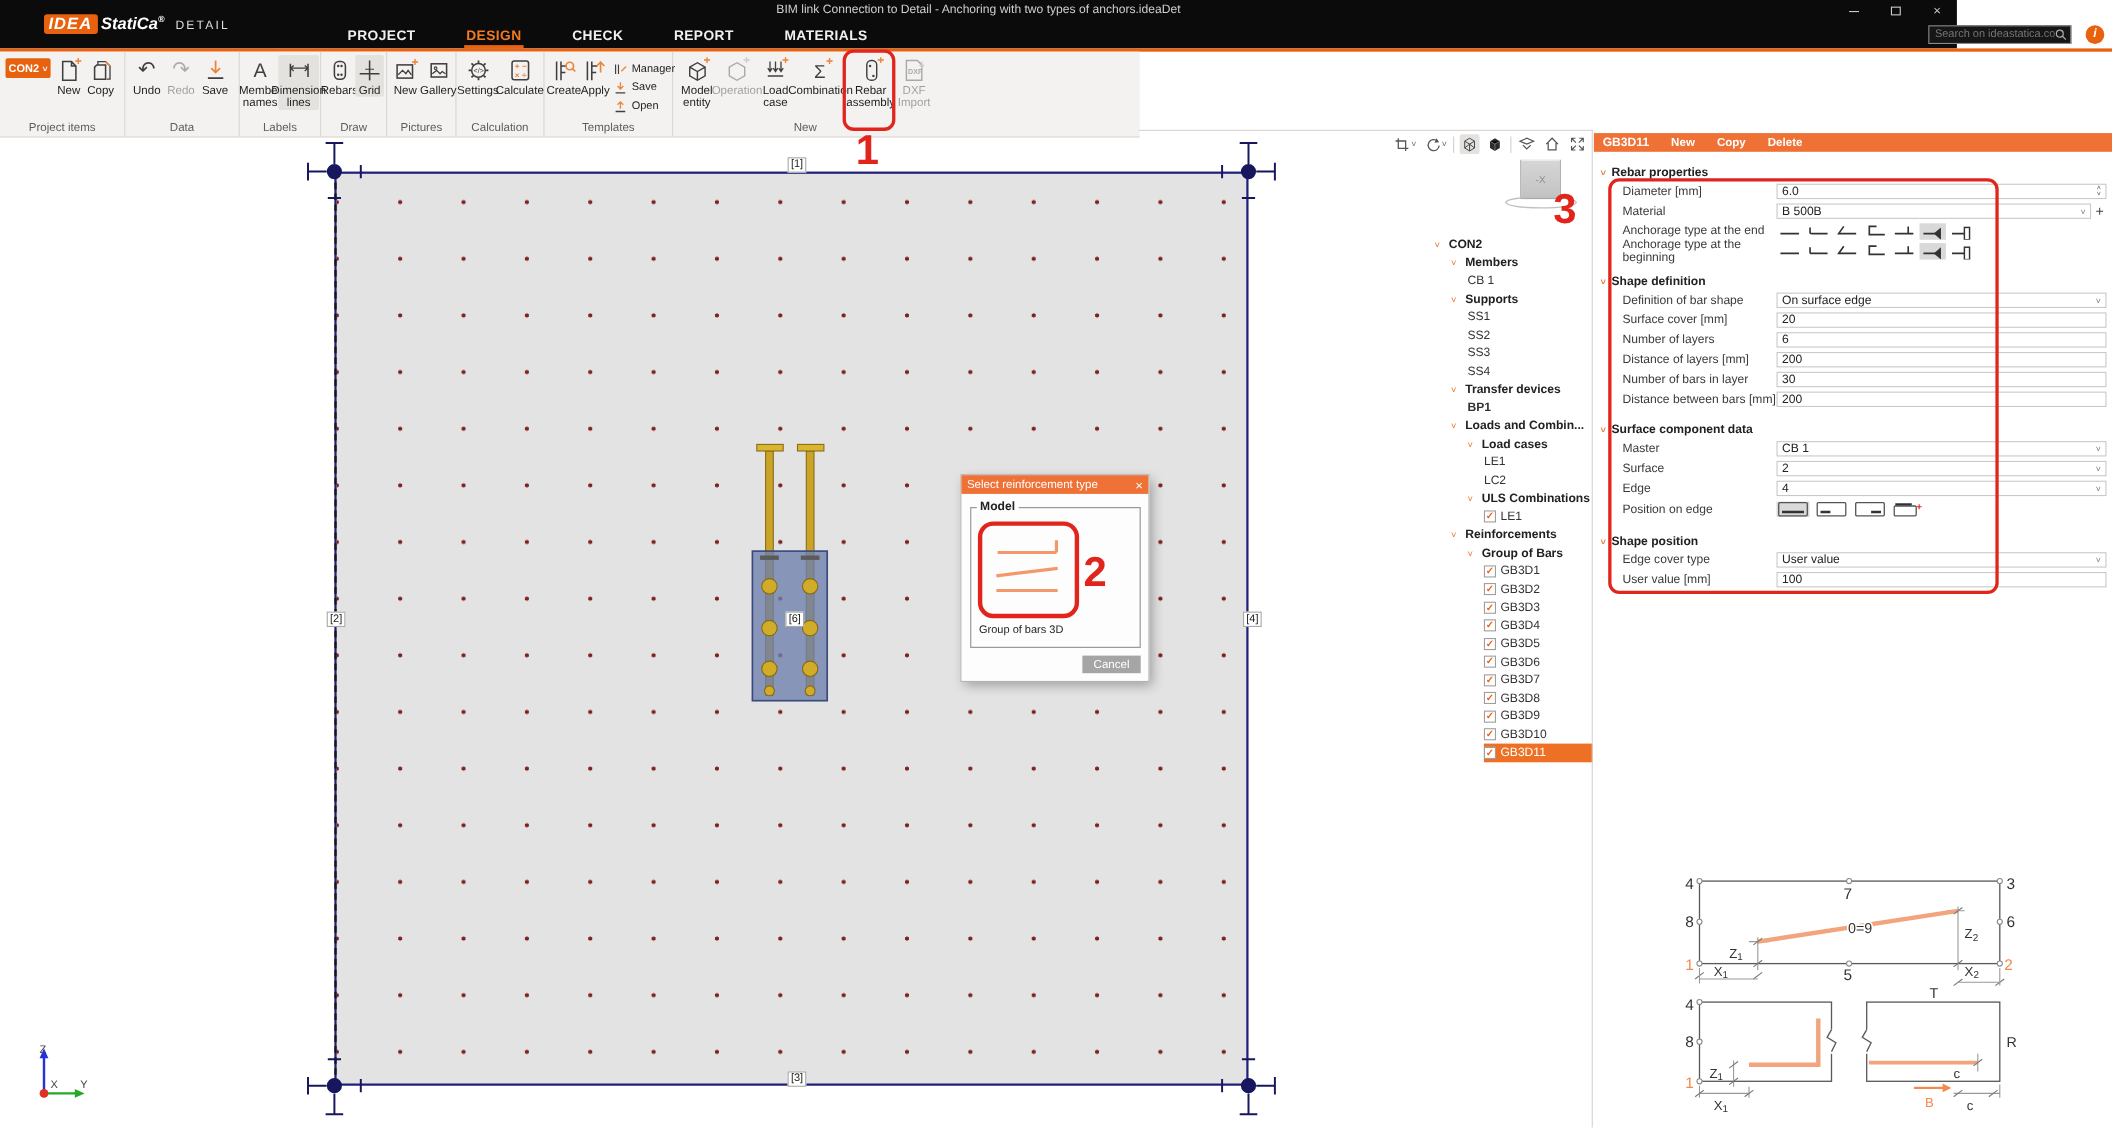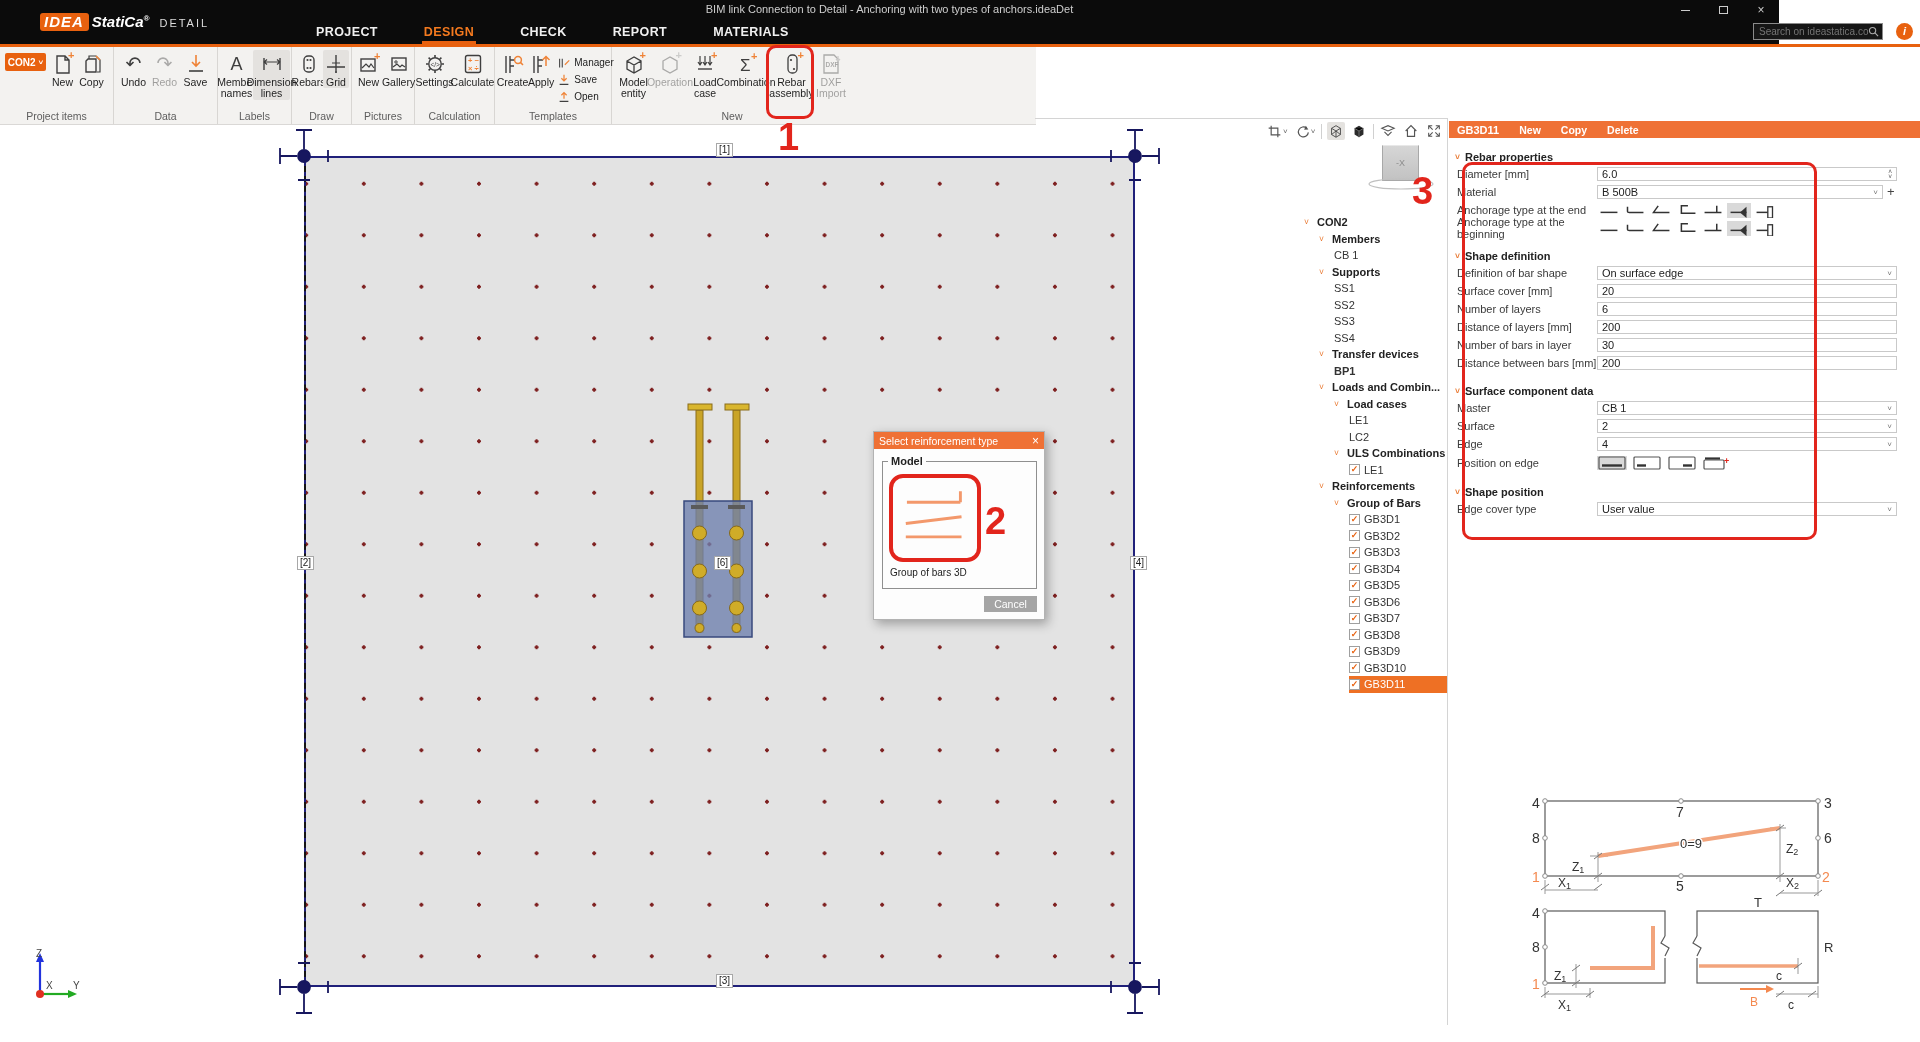--- a/index.html
+++ b/index.html
@@ -75,21 +75,21 @@
   .tinner.sel .tlabel{color:#fff}
   
   .props{position:absolute;left:1449px;top:118px;width:471px;height:907px;background:#fff;font-size:11px}
   .phead{position:absolute;left:0;top:3px;width:471px;height:17px;background:#ef7135;color:#fff;display:flex;align-items:center;padding:0 8px}
   .phead .ptitle{font-weight:bold;font-size:11px}
   .plink{margin-left:20px;font-weight:bold;font-size:10.5px;cursor:pointer}
   .plink:first-of-type{margin-left:auto}
   .pbody{position:absolute;left:0;top:20px;width:471px}
   .psec{height:17px;margin-top:10px;display:flex;align-items:center;gap:5px;padding-left:6px;font-weight:bold;color:#222;cursor:pointer}
   .psec .chev{width:auto}
-  .prow{height:18px;display:flex;align-items:center;padding-left:8px}
+  .prow{height:18px;display:flex;align-items:center;padding-left:26px}
   .plab{width:140px;color:#3a3a3a;flex:none}
   .pfld{position:relative;width:300px;height:14px;border:1px solid #c9c9c9;background:#fff;display:flex;align-items:center;padding:0 4px;color:#222;cursor:text}
   .pfld.w286{width:286px}
   .ddc{margin-left:auto;font-size:8px;color:#777}
   .spn{margin-left:auto;display:flex;flex-direction:column;line-height:5px}
   .spn i{font-style:normal;font-size:6.5px;color:#555}
   .plus{margin-left:4px;font-size:13px;color:#444;cursor:pointer;line-height:12px}
   .istrip{display:flex;gap:2px;align-items:center}
   .iic{padding:0 1px;display:flex;align-items:center;cursor:pointer}
   .iic.sel{background:#d9d9d9}
@@ -988,20 +988,26 @@
 
       <div class="psec">
           <span class="chev">˅</span>
           <span>Shape position</span>
         </div>
       <div class="prow">
         <span class="plab">Edge cover type</span>
         <div class="pfld">
             <span>User value</span>
             <span class="ddc">˅</span>
+          </div>
+      </div>
+      <div class="prow">
+        <span class="plab">User value [mm]</span>
+        <div class="pfld">
+            <span>100</span>
           </div>
       </div>
     </div>
   </div>
   <div class="annbox" style="left:1462px;top:162px;width:355px;height:378px"></div>
   <div class="annnum" style="left:1412px;top:170px">3</div>
 
   <svg style="position:absolute;left:1528px;top:790px" width="390" height="230" viewBox="0 0 390 230">
 
     <rect x="17" y="11" width="273" height="75" fill="none" stroke="#5a5a5a" stroke-width="1.2"></rect>

